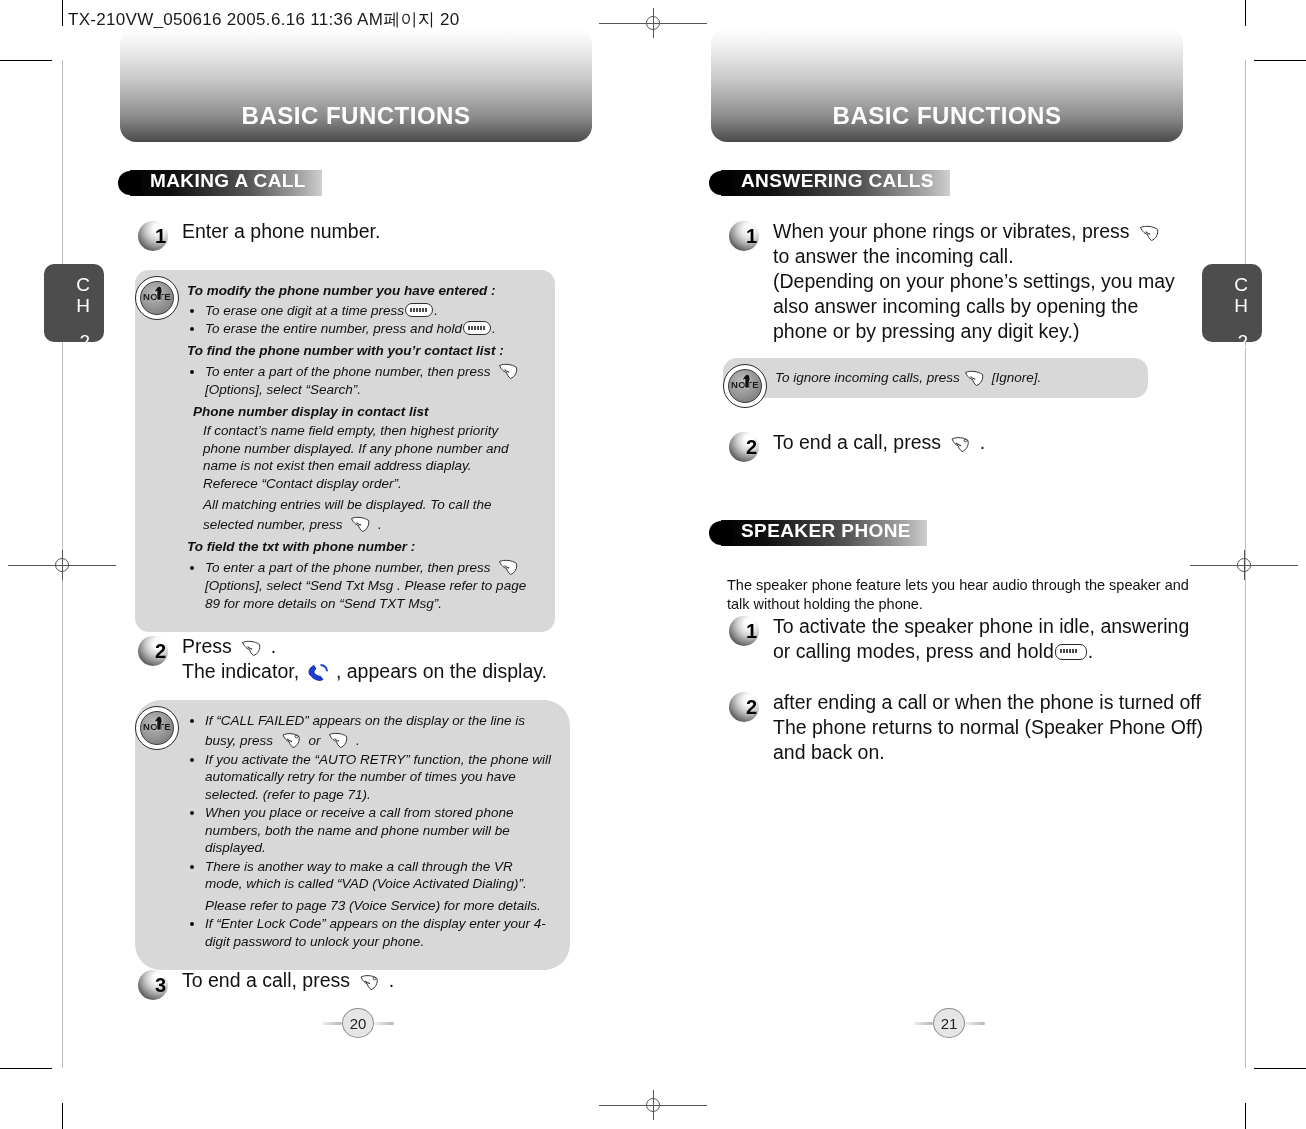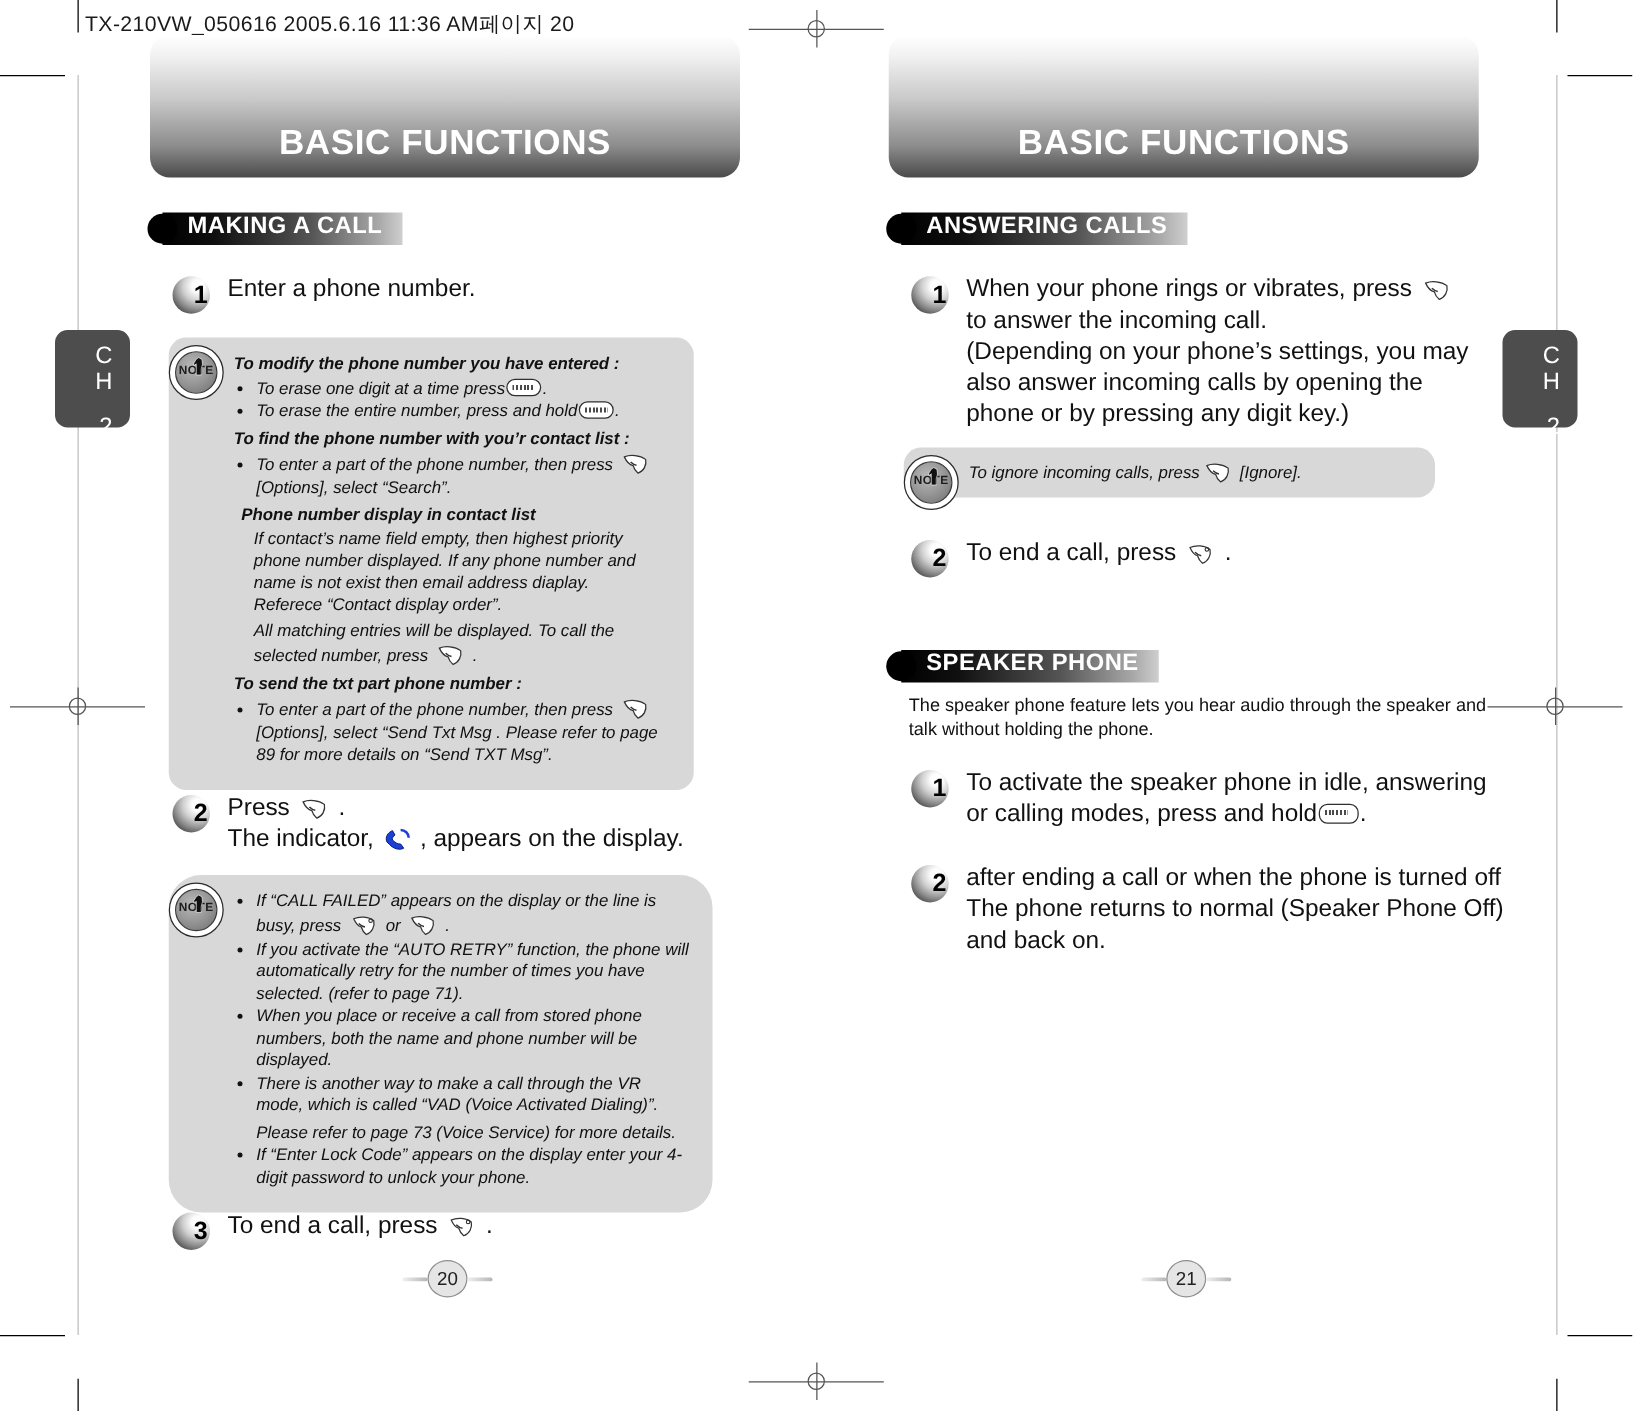--- a/index.html
+++ b/index.html
@@ -65,21 +65,21 @@
     box-sizing: border-box;
   }
   .page-left .title-banner  { left: 120px; }
   .page-right .title-banner { left: 58px; }
   .title-banner .title-text {
     position: absolute;
     left: 0; right: 0;
     bottom: 12px;
     text-align: center;
     color: #ffffff;
-    font-size: 28px;
+    font-size: 24px;
     font-weight: bold;
     letter-spacing: 0.5px;
   }
 
   
   .ch-tab {
     position: absolute;
     width: 60px; height: 78px;
     background: #4d4d4d;
     border-radius: 10px;
@@ -399,21 +399,21 @@
       <div class="note-p">If contact’s name field empty, then highest priority phone number displayed. If any phone number and name is not exist then email address diaplay.</div>
       <div class="note-p">Referece “Contact display order”.</div>
       <div class="note-p" style="margin-top:4px;">
         <span>All matching entries will be displayed. To call the selected number, press</span>
         <svg class="send-glyph" viewBox="0 0 24 20">
           <path d="M3.5 4.5 C8 2.5 16 3 20.5 6.5 C21.5 11 19 16 14.5 17.5 C12.5 16 11 13.5 10.5 11.5 C8.5 11 5.5 9 3.5 4.5 Z" fill="#fff" stroke="#333" stroke-width="1"></path>
           <path d="M8.5 8.6 C10 10 12 11 13.2 11.2" fill="none" stroke="#333" stroke-width="1.2"></path>
         </svg>
         <span>.</span>
       </div>
-      <div class="note-h" style="margin-top:4px;">To send the txt part phone number :</div>
+      <div class="note-h" style="margin-top:4px;">To field the txt with phone number :</div>
       <ul class="note-ul">
         <li>
           <span>To enter a part of the phone number, then press</span>
           <svg class="send-glyph" viewBox="0 0 24 20">
             <path d="M3.5 4.5 C8 2.5 16 3 20.5 6.5 C21.5 11 19 16 14.5 17.5 C12.5 16 11 13.5 10.5 11.5 C8.5 11 5.5 9 3.5 4.5 Z" fill="#fff" stroke="#333" stroke-width="1"></path>
             <path d="M8.5 8.6 C10 10 12 11 13.2 11.2" fill="none" stroke="#333" stroke-width="1.2"></path>
           </svg>
           <span>[Options], select “Send Txt Msg .  Please refer to page 89 for more details on “Send TXT Msg”.</span>
         </li>
       </ul>
@@ -578,21 +578,21 @@
     </div>
   </div>
 
   <div class="section-head" style="left:56px;top:520px;">
     <div class="dot"></div>
     <div class="bar">
         <span class="label">SPEAKER PHONE</span>
       </div>
   </div>
 
-  <div class="body-text" style="left:74px;top:556px;width:480px;">The speaker phone feature lets you hear audio through the speaker and talk without holding the phone.</div>
+  <div class="body-text" style="left:74px;top:576px;width:480px;">The speaker phone feature lets you hear audio through the speaker and talk without holding the phone.</div>
 
   <div class="step" style="left:76px;top:614px;width:480px;">
     <div class="step-marker">
       <div class="ball"></div>
       <div class="num">1</div>
     </div>
     <div class="step-body">
       <div>To activate the speaker phone in idle, answering</div>
       <div>
         <span>or calling modes, press and hold</span><span class="key-glyph" style="width:30px;height:14px;vertical-align:-2px;"></span><span>.</span>

